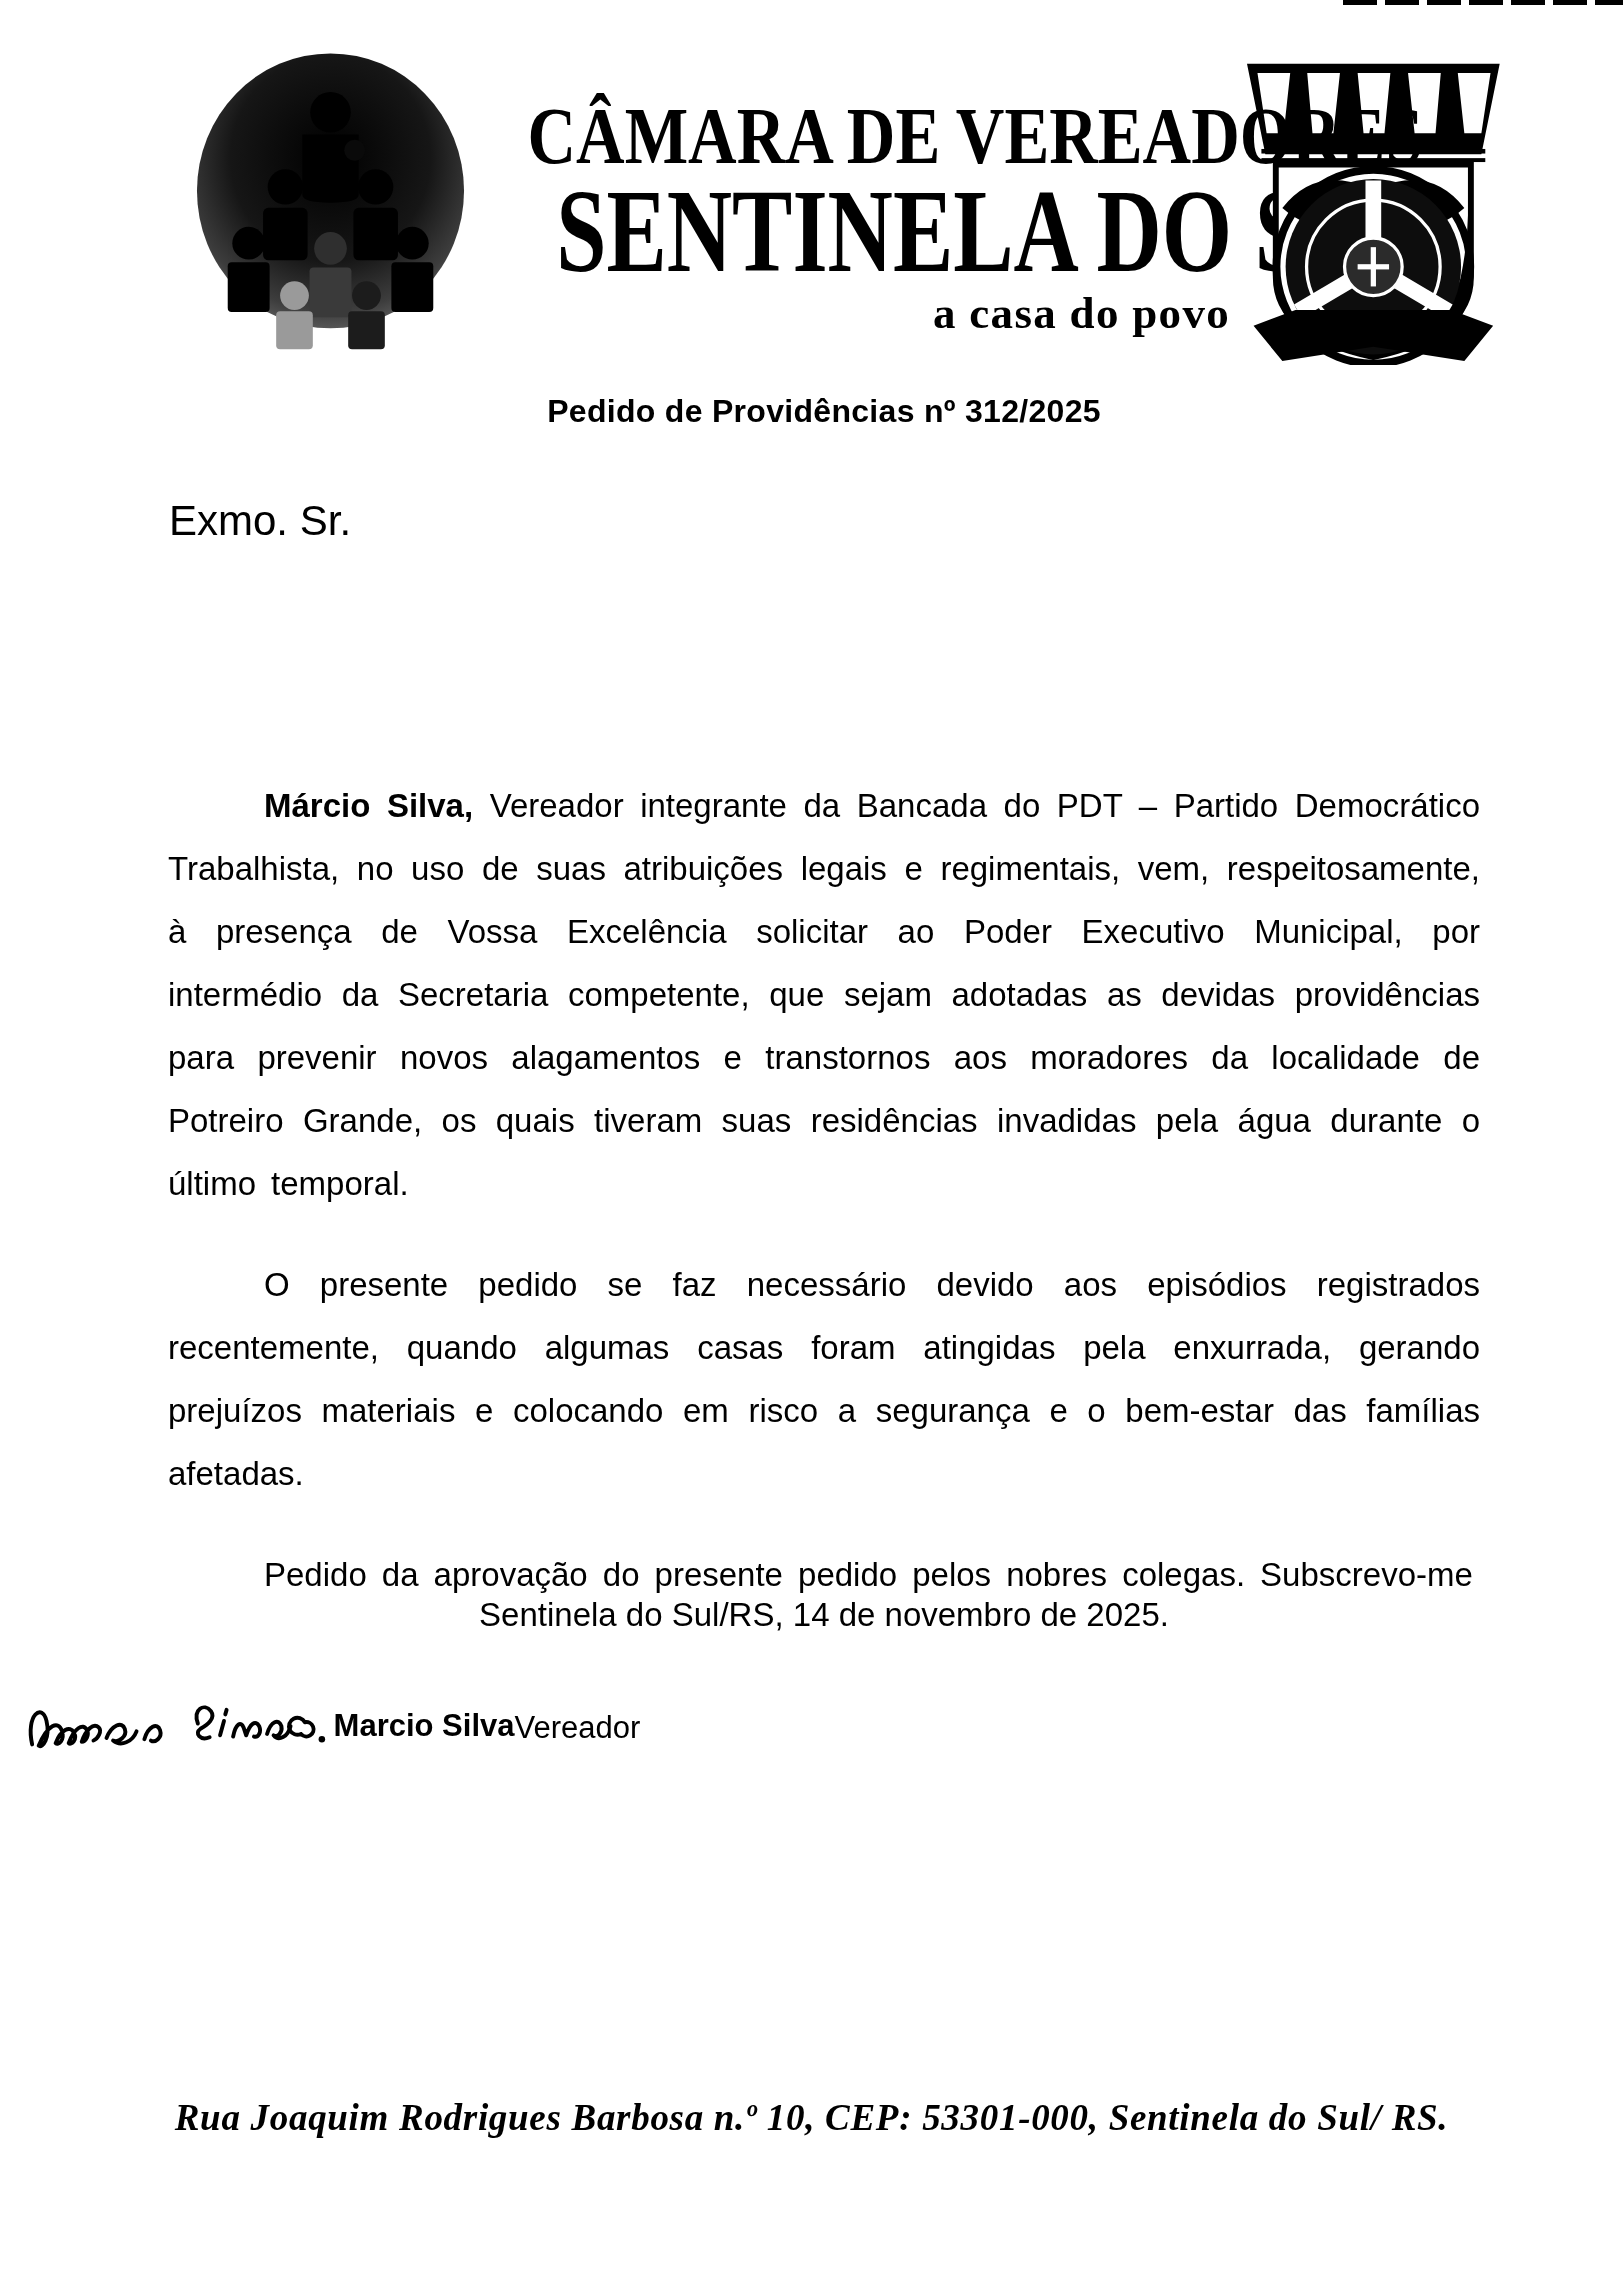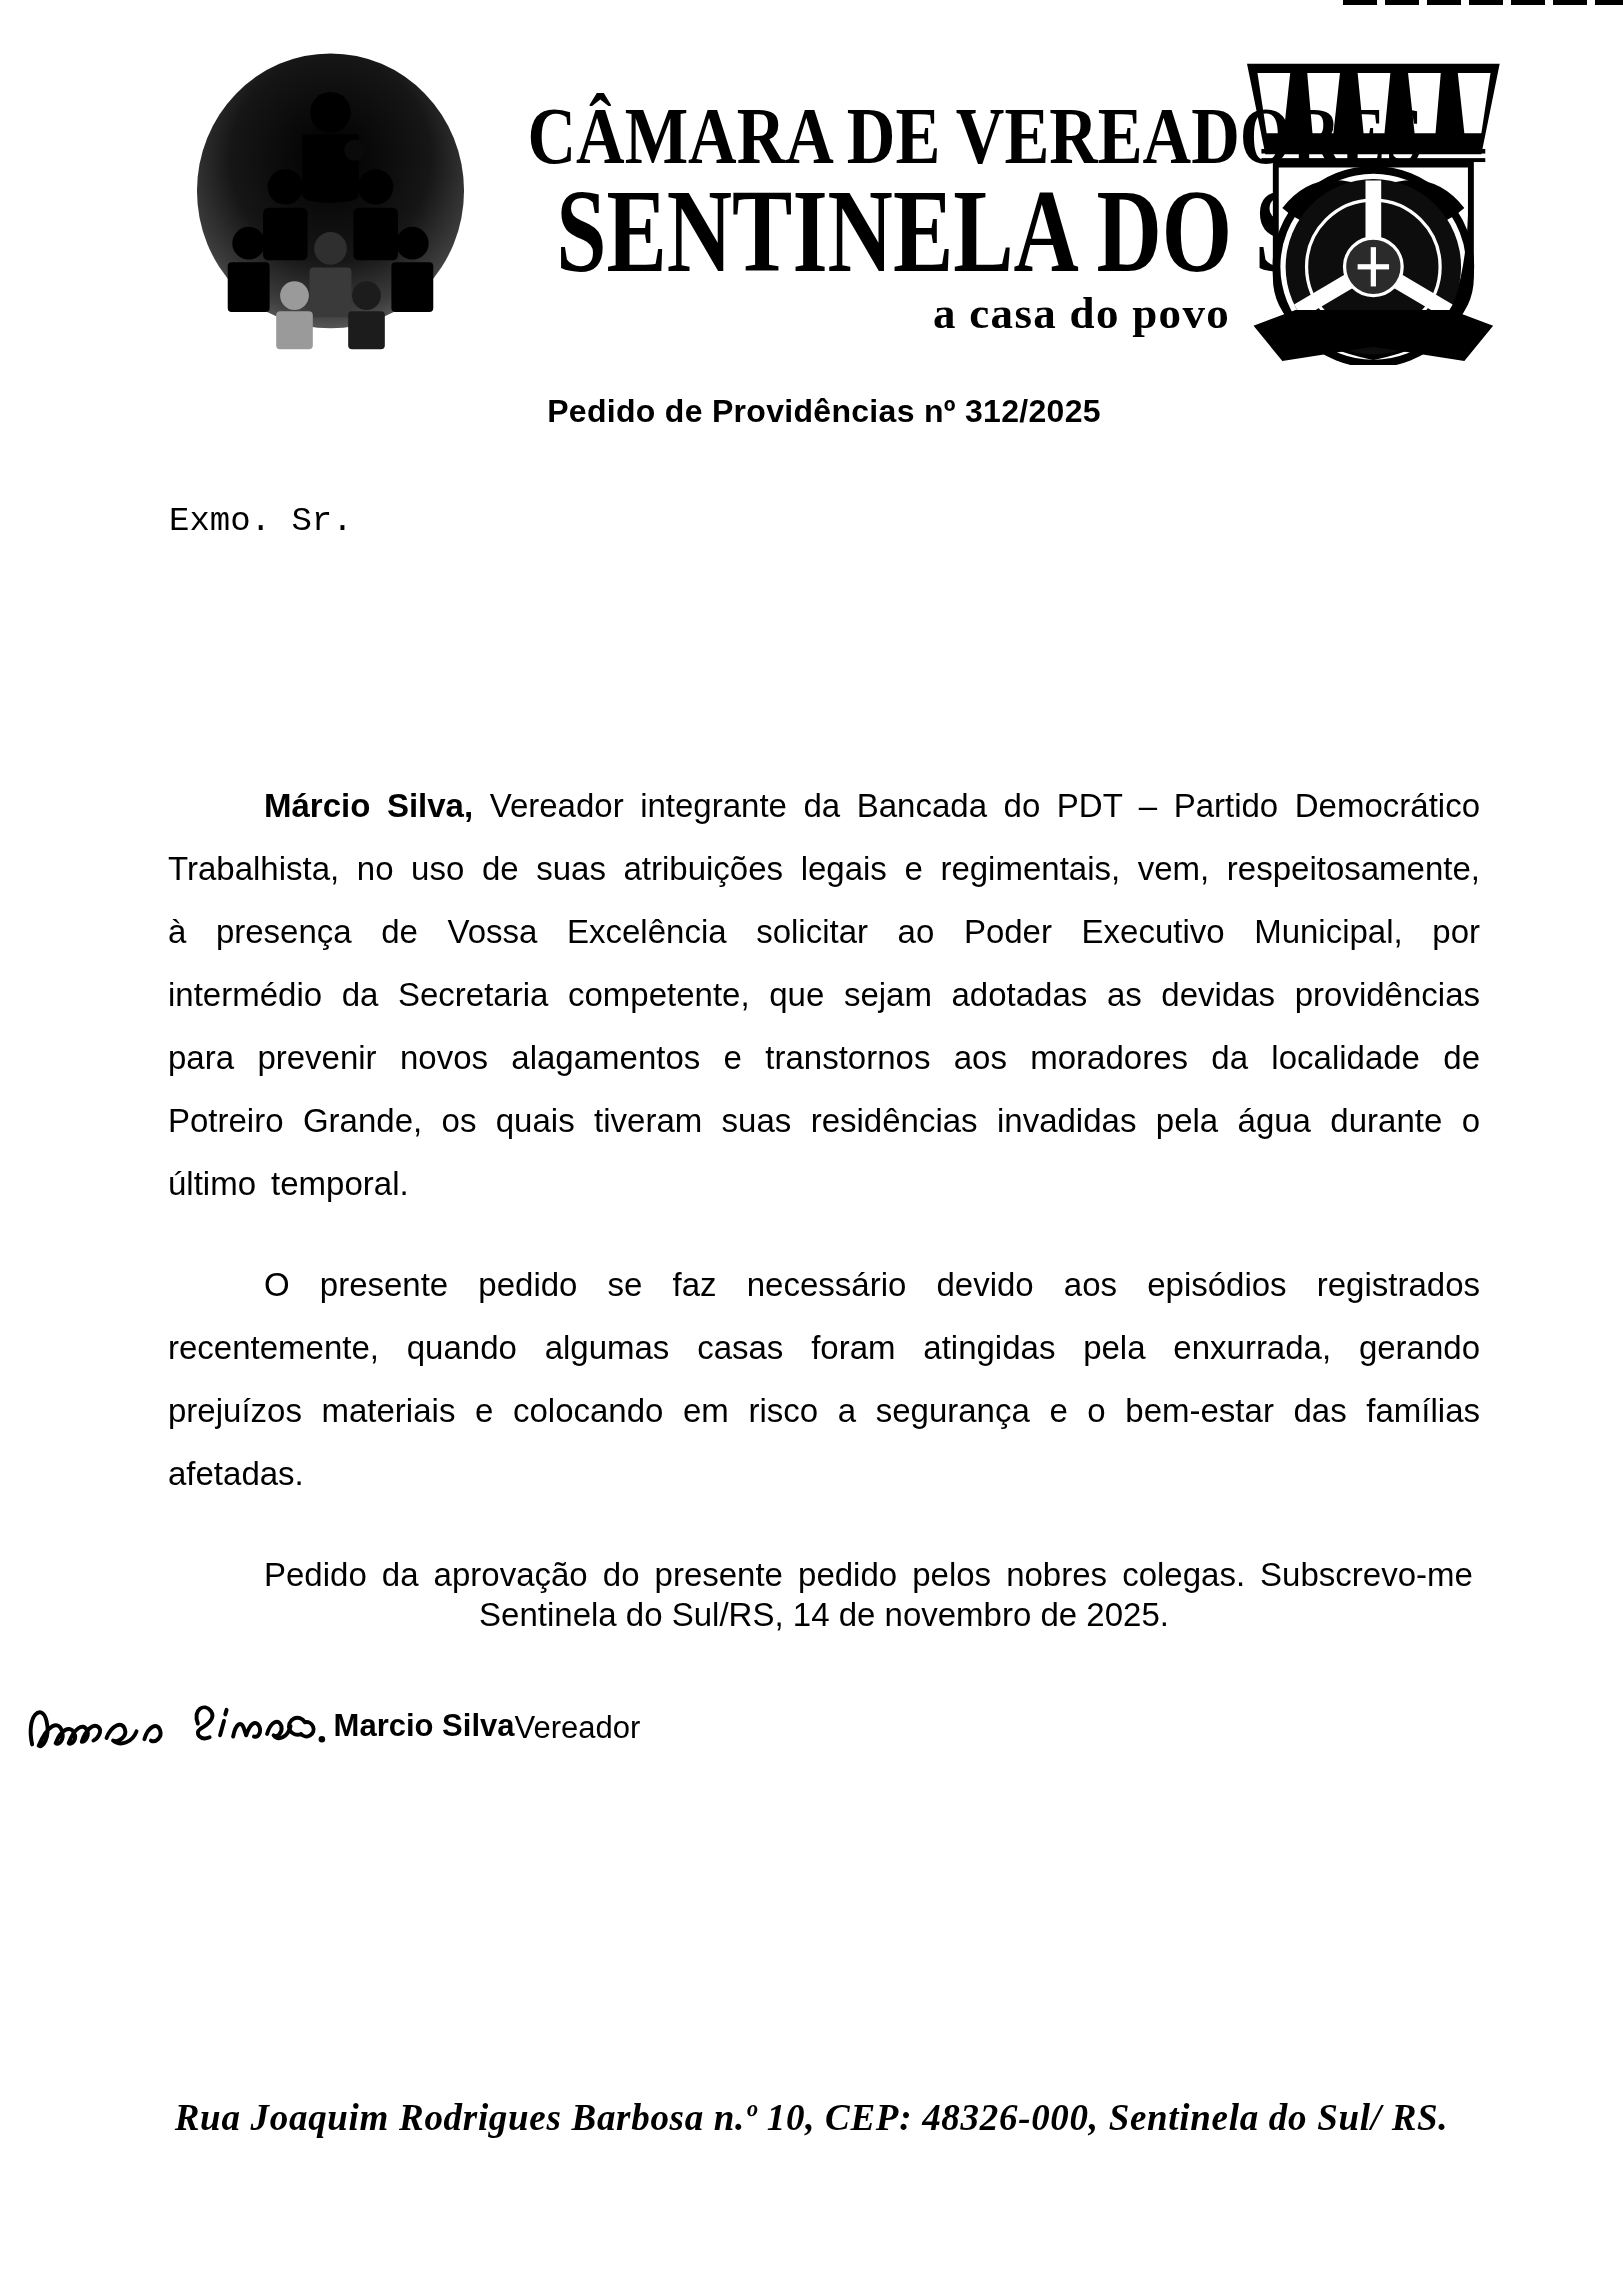--- a/index.html
+++ b/index.html
@@ -51,21 +51,21 @@
   .doc-title {
     position:absolute; left:168px; top:393px; width:1312px;
     text-align:center;
     font-size:32px; font-weight:bold;
     letter-spacing:0.3px;
   }
 
   
   .recipient {
     position:absolute; left:169px; top:499px;
-    font-size:34px; line-height:44px;font-family:Liberation Mono, monospace;
+    font-size:42px; line-height:44px;
   }
   .recipient span { display:block; }
 
   
   .letter-body {
     position:absolute; left:168px; top:774px; width:1312px;
     font-size:33px; line-height:63px;
     text-align:justify;
     word-spacing:5.9px;
   }
@@ -210,17 +210,17 @@
         <path d="M378,72 C384,52 396,48 400,60 C402,70 394,78 388,74 C396,84 410,76 414,60"></path>
         <path d="M430,72 a13,13 0 1 1 6,-18 a11,11 0 1 1 -6,18"></path>
       </g>
       <circle cx="462" cy="80" r="5" fill="#000"></circle>
     </svg>
     <div class="signature-name">Marcio Silva</div>
     <div class="signature-role">Vereador</div>
   </div>
 
   <div class="page-footer">
-    <span>Rua Joaquim Rodrigues Barbosa n.º 10, CEP: 48326-000, Sentinela do Sul/ RS.</span>
+    <span>Rua Joaquim Rodrigues Barbosa n.º 10, CEP: 53301-000, Sentinela do Sul/ RS.</span>
   </div>
 
 </div>
 
 
 </body></html>

